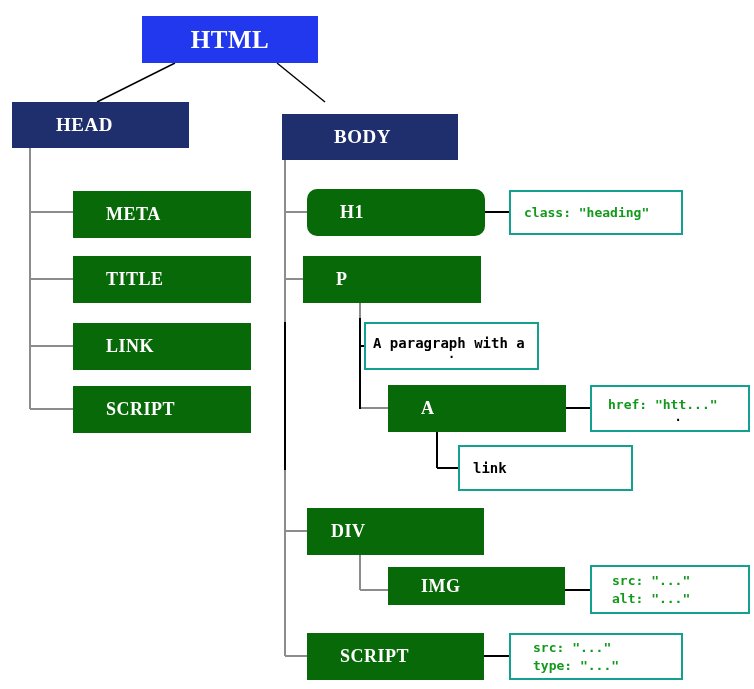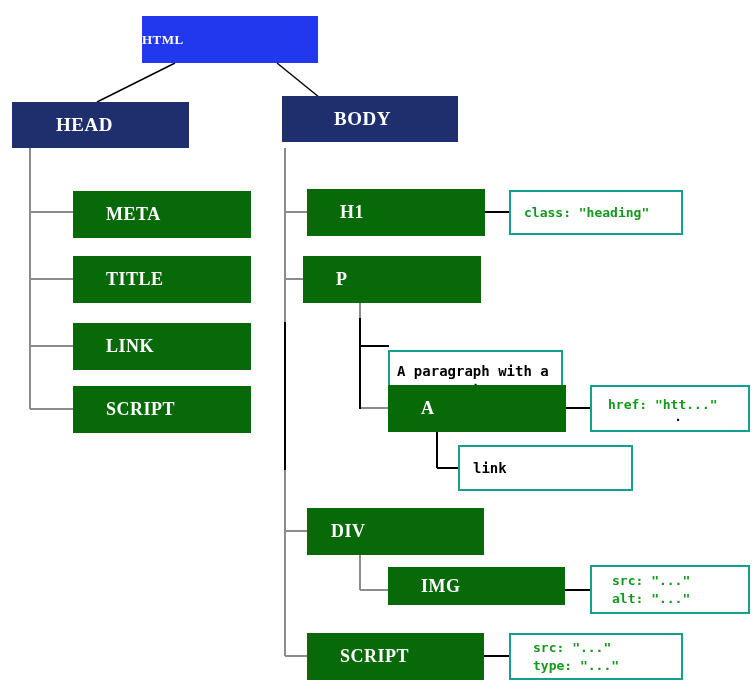--- a/index.html
+++ b/index.html
@@ -17,21 +17,21 @@
   .canvas{
     position:relative;width:754px;height:689px;background:#ffffff;
     font-family:"Liberation Serif", serif;overflow:hidden;
   }
   .lines{position:absolute;left:0;top:0;width:754px;height:689px;}
   .node{
     position:absolute;display:flex;align-items:center;
     color:var(--node-label-text);font-weight:bold;font-size:18px;
     letter-spacing:0.5px;box-sizing:border-box;
   }
-  .node-root{background:var(--root-node-fill);justify-content:flex-start;font-size:13px;}
+  .node-root{background:var(--root-node-fill);justify-content:center;font-size:25px;}
   .node-container{background:var(--container-node-fill);font-size:19px;padding-left:44px;}
   .node-container.body-pad{padding-left:52px;}
   .node-element{background:var(--element-node-fill);padding-left:33px;}
   .annotation{
     position:absolute;background:#ffffff;border:2px solid var(--annotation-border);
     box-sizing:border-box;display:flex;flex-direction:column;justify-content:center;
     font-family:"DejaVu Sans Mono", monospace;font-weight:bold;
     color:var(--annotation-text);font-size:13px;line-height:18px;padding-left:16px;
   }
   .textnode{
@@ -88,49 +88,49 @@
   </svg>
 
   <div class="node node-root" style="left:142px;top:16px;width:176px;height:47px;">
     <span>HTML</span>
   </div>
 
   <div class="node node-container" style="left:12px;top:102px;width:177px;height:46px;">
     <span>HEAD</span>
   </div>
 
-  <div class="node node-container body-pad" style="left:282px;top:96px;width:176px;height:46px;">
+  <div class="node node-container body-pad" style="left:282px;top:114px;width:176px;height:46px;">
     <span>BODY</span>
   </div>
 
   <div class="node node-element" style="left:73px;top:191px;width:178px;height:47px;">
     <span>META</span>
   </div>
   <div class="node node-element" style="left:73px;top:256px;width:178px;height:47px;">
     <span>TITLE</span>
   </div>
   <div class="node node-element" style="left:73px;top:323px;width:178px;height:47px;">
     <span>LINK</span>
   </div>
   <div class="node node-element" style="left:73px;top:386px;width:178px;height:47px;">
     <span>SCRIPT</span>
   </div>
 
-  <div class="node node-element" style="left:307px;top:189px;width:178px;height:47px;">
+  <div class="node node-element" style="left:307px;top:189px;width:178px;height:47px;border-radius:10px;">
     <span>H1</span>
   </div>
   <div class="annotation" style="left:509px;top:190px;width:174px;height:45px;padding-left:13px;">
     <span>class: "heading"</span>
   </div>
 
   <div class="node node-element" style="left:303px;top:256px;width:178px;height:47px;">
     <span>P</span>
   </div>
 
-  <div class="textnode" style="left:388px;top:322px;width:175px;height:48px;margin-top:28px;">
+  <div class="textnode" style="left:364px;top:322px;width:175px;height:48px;">
     <span class="l1">A paragraph with a</span>
     <span class="dotline">.</span>
   </div>
 
   <div class="node node-element" style="left:388px;top:385px;width:178px;height:47px;">
     <span>A</span>
   </div>
   <div class="annotation" style="left:590px;top:385px;width:160px;height:47px;">
     <span>href: "htt..."</span>
     <span class="dotline ann-dot">.</span>

